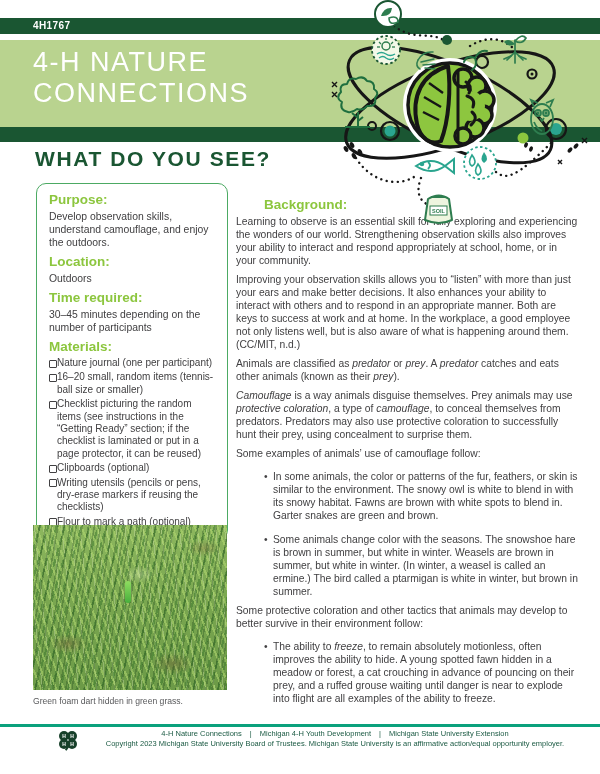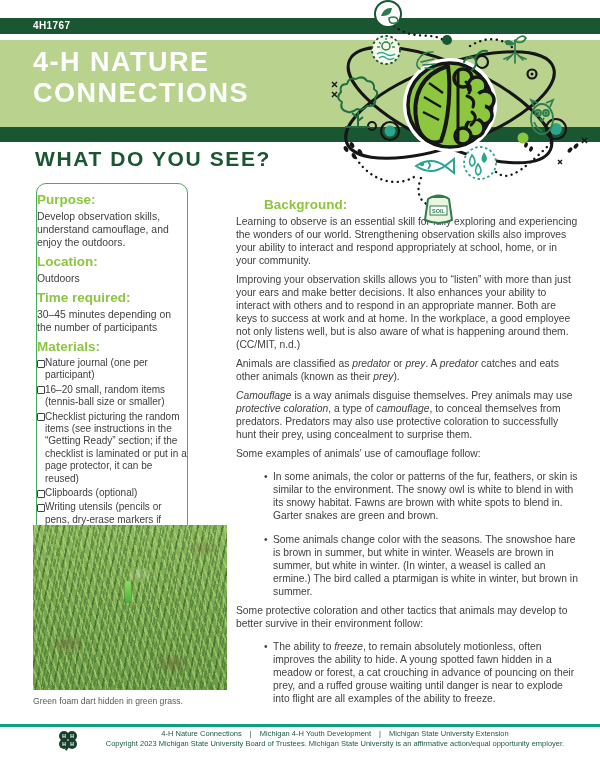--- a/index.html
+++ b/index.html
@@ -3,28 +3,28 @@
 <meta charset="utf-8">
 <style>
   html,body{margin:0;padding:0;}
   body{width:600px;height:774px;background:#fff;font-family:"Liberation Sans",sans-serif;position:relative;overflow:hidden;}
   .page{position:relative;width:600px;height:774px;background:#fff;}
 
   
   .topbar{position:absolute;top:18px;left:0;width:600px;height:16px;background:#1a5632;}
   .doc-code{color:#fff;font-weight:bold;font-size:10px;line-height:16px;padding-left:33px;letter-spacing:.4px;}
   .band{position:absolute;top:40px;left:0;width:600px;height:87px;background:#b9d38f;}
-  .band-title{position:absolute;top:47px;left:33px;color:#fff;font-weight:700;font-size:27px;line-height:31px;letter-spacing:1.5px;}
+  .band-title{position:absolute;top:47px;left:33px;color:#fff;font-weight:400;font-size:27px;line-height:31px;letter-spacing:1.5px;}
   .stripe{position:absolute;top:127px;left:0;width:600px;height:15px;background:#1a5632;}
 
   .page-heading{position:absolute;top:147px;left:35px;color:#1a5632;font-size:21px;font-weight:bold;letter-spacing:1.6px;}
 
   
-  .infobox{position:absolute;top:183px;left:36px;width:152px;min-height:326px;box-sizing:border-box;
-    border:1.6px solid #4caa63;border-radius:10px;padding:7px 0 9px;background:#fff;}
+  .infobox{position:absolute;top:183px;left:36px;width:192px;min-height:326px;box-sizing:border-box;
+    border:1.6px solid #4caa63;border-radius:10px;padding:7px 12px 9px;background:#fff;}
   .sec-h{color:#8cc63e;font-size:13.5px;font-weight:bold;margin:5px 0 3px;}
   .sec-h:first-child{margin-top:1px;}
   .sec-t{color:#414042;font-size:10.4px;line-height:13px;}
   .mat-list{list-style:none;margin:2px 0 0;padding:0;}
   .mat-list li{display:flex;color:#414042;font-size:10px;line-height:12.4px;margin-bottom:2px;}
   .chk{flex:0 0 auto;width:6px;height:6px;border:1.2px solid #414042;border-radius:1px;margin-top:2.5px;}
 
   
   .photo{position:absolute;top:525px;left:33px;width:194px;height:165px;overflow:hidden;
     background:

